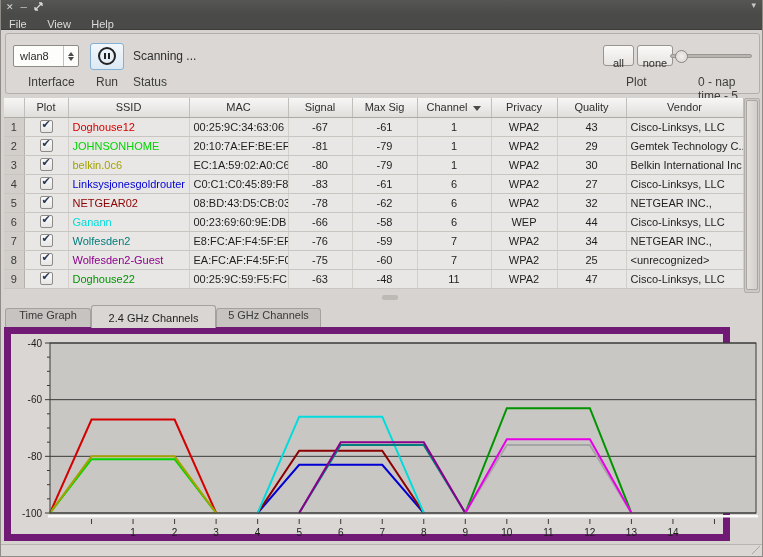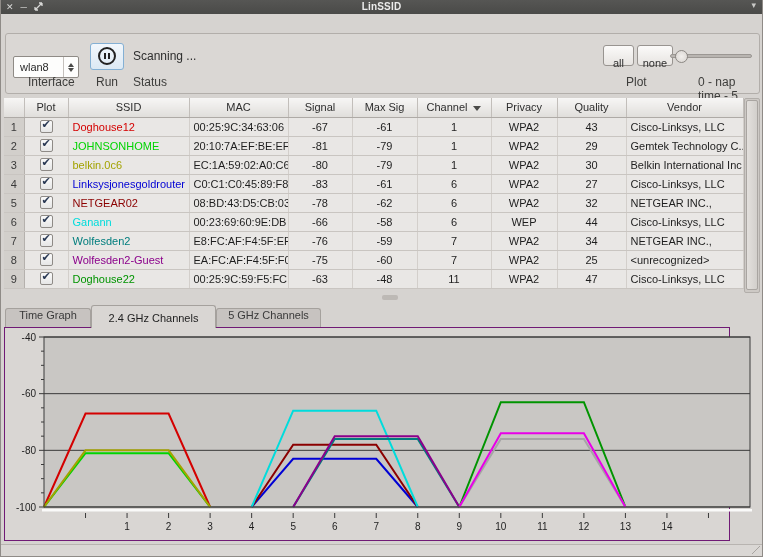--- a/index.html
+++ b/index.html
@@ -11,21 +11,21 @@
   .titlebar { position:absolute; left:0; top:0; width:100%; height:14px; background:linear-gradient(#565654,#4a4a48); color:#ececec; }
   .titlebar .title { position:absolute; left:0; right:0; top:1px; text-align:center; font-size:10px; font-weight:bold; letter-spacing:.2px; }
   .winctl { position:absolute; left:5px; top:0px; display:flex; gap:7px; align-items:center; height:14px; color:#d8d8d6; }
   .winctl span { font-size:9px; line-height:10px; cursor:default; }
   .tb-chevron { position:absolute; right:6px; top:0; font-size:9px; color:#c9c9c7; }
   .menubar { position:absolute; left:0; top:14px; width:100%; height:16px; background:#4a4a48; border-bottom:1px solid #3c3c3a; color:#dcdcda; }
   .menubar span { display:inline-block; padding:1px 8px 0 8px; font-size:11px; }
 
   
   .toolbar { position:absolute; left:4px; top:33px; width:755px; height:61px; background:#dad7d4; border:1px solid #b2aeaa; border-radius:3px; }
-  .combo { position:absolute; left:7px; top:22px; width:66px; height:22px; background:#fdfdfc; border:1px solid #8f8b86; border-radius:2px; font-size:11px; color:#2a2a2a; }
+  .combo { position:absolute; left:7px; top:11px; width:66px; height:22px; background:#fdfdfc; border:1px solid #8f8b86; border-radius:2px; font-size:11px; color:#2a2a2a; }
   .combo .val { position:absolute; left:6px; top:4px; }
   .combo .spin { position:absolute; right:0; top:0; width:15px; height:100%; border-left:1px solid #c4c0bc; display:flex; flex-direction:column; align-items:center; justify-content:center; gap:1px; }
   .arr-up { width:0; height:0; border-left:3px solid transparent; border-right:3px solid transparent; border-bottom:4px solid #4a4a48; }
   .arr-dn { width:0; height:0; border-left:3px solid transparent; border-right:3px solid transparent; border-top:4px solid #4a4a48; }
   .runbtn { position:absolute; left:84px; top:9px; width:34px; height:27px; background:linear-gradient(#f2f7fc,#dce9f4); border:1px solid #84b0d4; border-radius:3px; }
   .pauseicon { position:absolute; left:7px; top:3px; width:18px; height:18px; border:2px solid #222; border-radius:50%; }
   .pauseicon i { position:absolute; top:4px; width:2px; height:6px; background:#222; }
   .pauseicon i.l { left:4px; } .pauseicon i.r { left:8px; }
   .statusval { position:absolute; left:127px; top:15px; font-size:12px; color:#2e2e2e; }
   .tb-label { position:absolute; top:41px; font-size:12px; color:#3d3d3b; }
@@ -47,21 +47,21 @@
   .vscroll .thumb { position:absolute; left:1px; top:1px; width:12px; height:190px; background:linear-gradient(90deg,#e3e0dd,#d2cfcb); border:1px solid #a9a5a1; border-radius:2px; }
   .hscroll { position:absolute; left:0px; top:196px; width:739px; height:7px; }
   .hscroll .thumb { position:absolute; left:378px; top:1px; width:16px; height:5px; background:#bdb9b5; border-radius:2px; }
 
   
   .tabbar { position:absolute; left:3px; top:305px; height:23px; }
   .tab { position:absolute; top:3px; height:20px; background:#c7c3c0; border:1px solid #a5a19d; border-bottom:none; border-radius:3px 3px 0 0; font-size:11px; color:#3a3a3a; text-align:center; padding-top:0; }
   .tab.active { top:0px; height:23px; background:#d9d6d3; padding-top:6px; z-index:5; color:#1e1e1e; }
 
   
-  .chartpanel { position:absolute; left:3px; top:327px; width:726px; height:214px; background:#d9d6d3; border:1px solid #701a75; }
+  .chartpanel { position:absolute; left:3px; top:327px; width:726px; height:214px; background:#d9d6d3; border:7px solid #701a75; }
   .chartpanel svg { position:absolute; left:0; top:0; }
 
   
   .statusbar { position:absolute; left:0; bottom:0; width:100%; height:12px; background:#dad7d4; border-top:1px solid #b8b4b0; }
   .grip { position:absolute; right:2px; bottom:2px; width:8px; height:8px;
           background:linear-gradient(135deg, transparent 50%, #a8a4a0 50%, #a8a4a0 55%, transparent 55%, transparent 70%, #a8a4a0 70%, #a8a4a0 75%, transparent 75%); }
 </style>
 </head>
 <body>
 
@@ -70,24 +70,28 @@
   <div class="titlebar">
     <div class="winctl">
       <span>✕</span>
       <span>─</span>
       <span>
         <svg width="9" height="9" viewBox="0 0 9 9">
             <path d="M1 8 L8 1 M1 8 L1 5 M1 8 L4 8 M8 1 L5 1 M8 1 L8 4" stroke="#d8d8d6" stroke-width="1.3" fill="none"></path>
           </svg>
       </span>
     </div>
-    <div class="title">LinSSID</div>
     <span class="tb-chevron">▾</span>
   </div>
 
+  <div class="menubar">
+    <span>File</span>
+    <span>View</span>
+    <span>Help</span>
+  </div>
 
   <div class="toolbar">
     <div class="combo">
       <span class="val">wlan8</span>
       <span class="spin">
           <i class="arr-up"></i>
           <i class="arr-dn"></i>
         </span>
     </div>
     <div class="runbtn">

